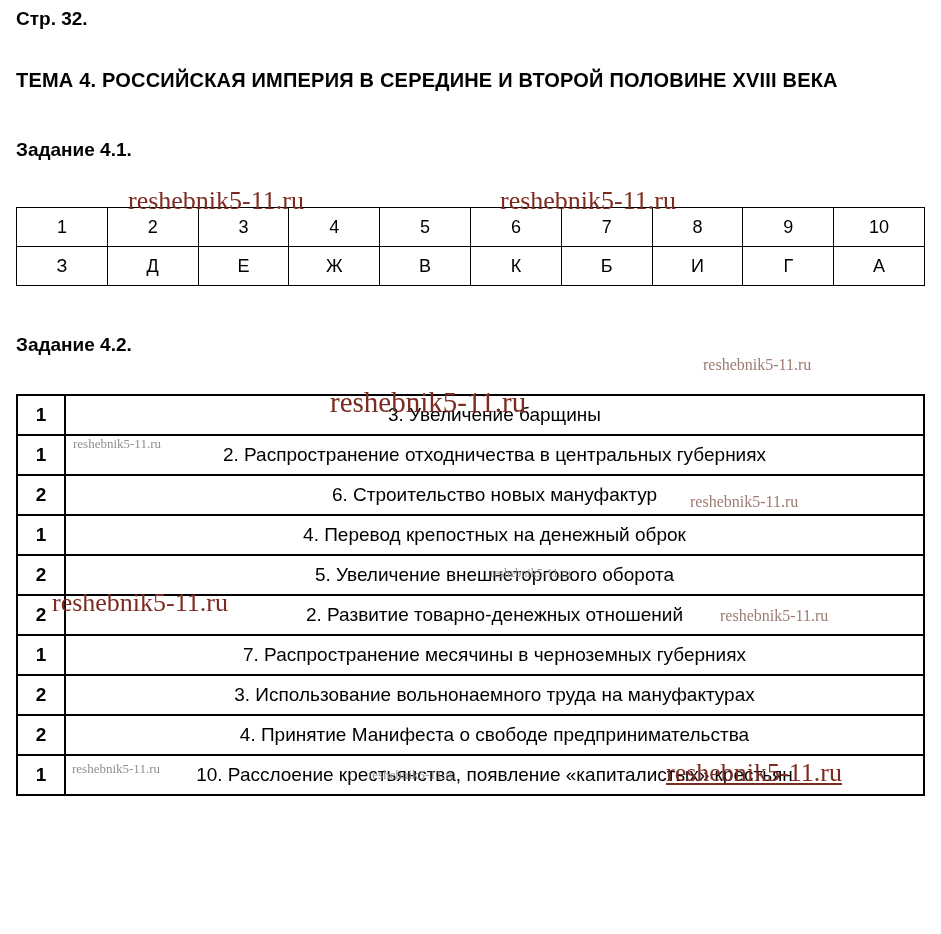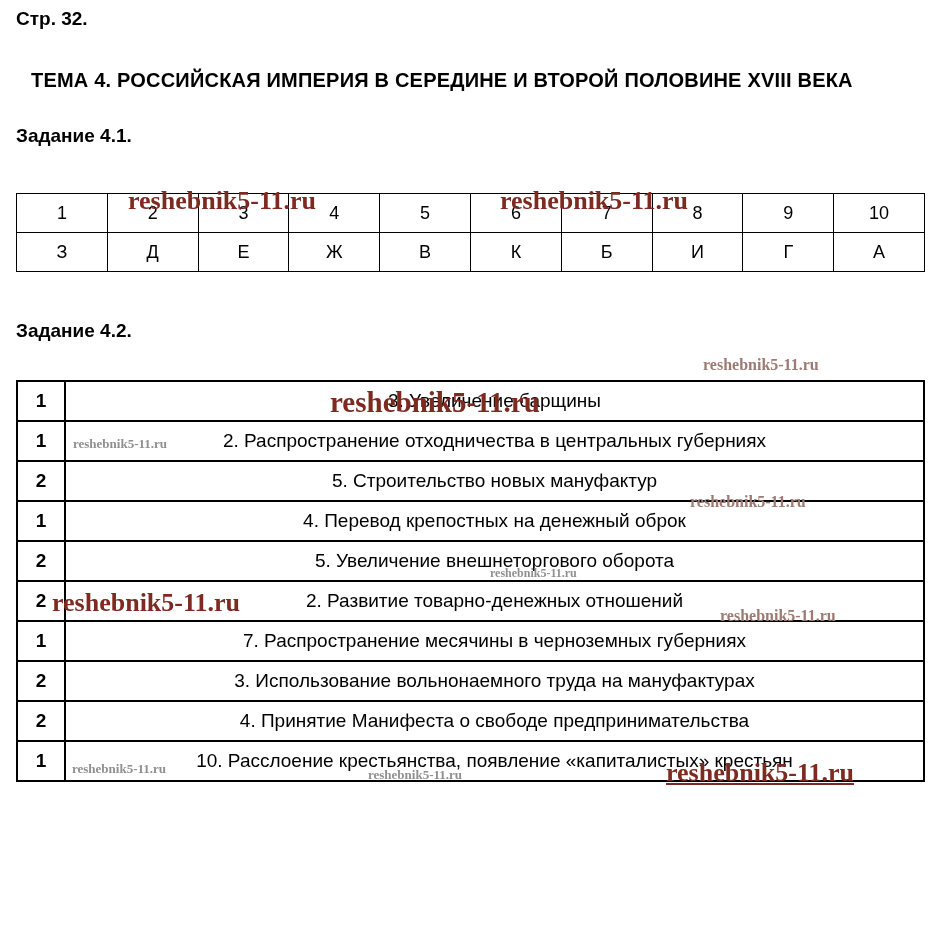--- a/index.html
+++ b/index.html
@@ -17,24 +17,23 @@
     background:#fff;
   }
   .page-label { font-size:19px; font-weight:bold; }
   .title {
     margin-top:32px;
     font-size:20px;
     font-weight:bold;
     line-height:37px;
     max-width:905px;
     letter-spacing:0.2px;
-    margin-left:15px;
   }
   .task-label { font-size:19px; font-weight:bold; }
-  .task1-label { margin-top:26px; }
+  .task1-label { margin-top:40px; }
   .task2-label { margin-top:48px; }
 
   table { border-collapse:collapse; width:909px; table-layout:fixed; }
 
   .t1 { margin-top:46px; }
   .t1 td {
     border:1px solid #000;
     height:39px;
     text-align:center;
     vertical-align:middle;
@@ -47,21 +46,21 @@
     height:40px;
     text-align:center;
     vertical-align:middle;
     font-size:19px;
   }
   .t2 .ans { width:48px; font-weight:bold; }
 
   .wm {
     position:absolute;
     font-family:"Liberation Serif", serif;
-    font-weight:bold;
+    font-weight:normal;
     white-space:nowrap;
     pointer-events:none;
   }
   .wm-maroon { color:var(--wm-maroon, #7d2b20); }
   .wm-gray   { color:var(--wm-gray, #8f8f8f); }
   .wm-dim    { color:var(--wm-dim, #9d7b73); }
   .wm-xl { font-size:29px; }
   .wm-lg { font-size:26px; }
   .wm-md { font-size:16px; }
   .wm-sm { font-size:13px; }
@@ -115,21 +114,21 @@
       <tr>
         <td class="ans">1</td>
         <td class="txt">3. Увеличение барщины</td>
       </tr>
       <tr>
         <td class="ans">1</td>
         <td class="txt">2. Распространение отходничества в центральных губерниях</td>
       </tr>
       <tr>
         <td class="ans">2</td>
-        <td class="txt">5. Строительство новых мануфактур</td>
+        <td class="txt">6. Строительство новых мануфактур</td>
       </tr>
       <tr>
         <td class="ans">1</td>
         <td class="txt">4. Перевод крепостных на денежный оброк</td>
       </tr>
       <tr>
         <td class="ans">2</td>
         <td class="txt">5. Увеличение внешнеторгового оборота</td>
       </tr>
       <tr>

